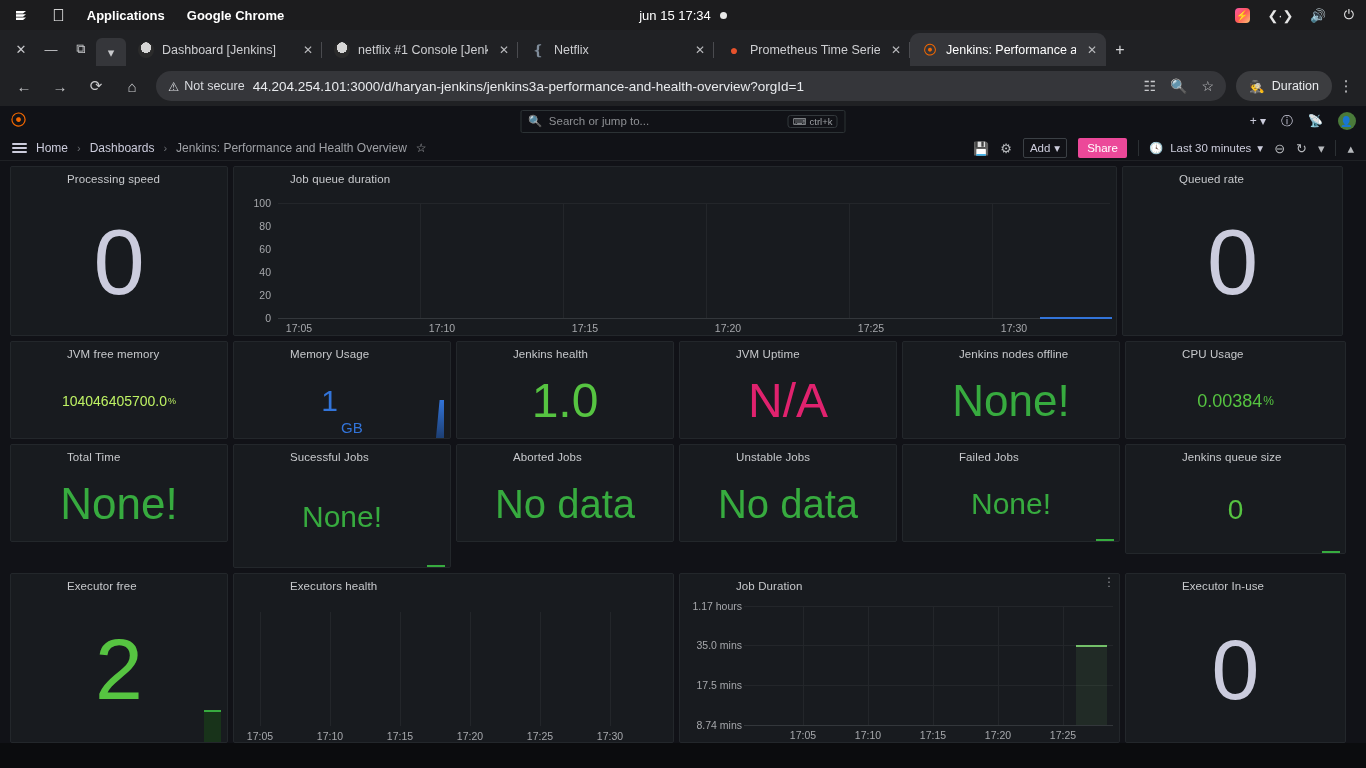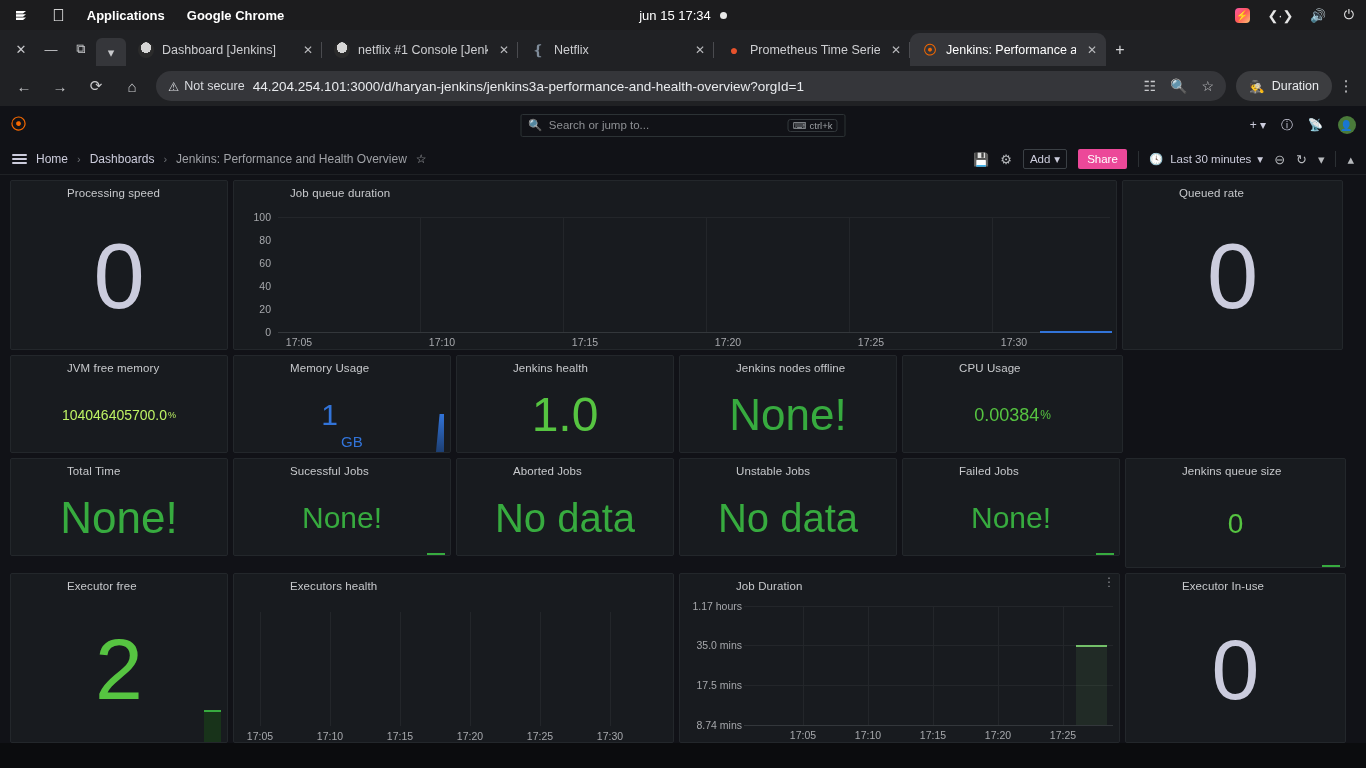--- a/index.html
+++ b/index.html
@@ -372,20 +372,26 @@
         </div>
       </div>
 
       <div class="panel" style="width:218px;height:98px">
         <div class="ptitle">Jenkins health</div>
         <div class="pbody">
           <div class="bigstat" style="font-size:48px;color:#56c441">1.0</div>
         </div>
       </div>
 
+      <div class="panel" style="width:218px;height:98px">
+        <div class="ptitle">JVM Uptime</div>
+        <div class="pbody">
+          <div class="bigstat" style="font-size:48px;color:#e0226e">N/A</div>
+        </div>
+      </div>
 
       <div class="panel" style="width:218px;height:98px">
         <div class="ptitle">Jenkins nodes offline</div>
         <div class="pbody">
           <div class="bigstat" style="font-size:44px;color:#37ab3f">None!</div>
         </div>
       </div>
 
       <div class="panel" style="width:221px;height:98px">
         <div class="ptitle">CPU Usage</div>
@@ -399,21 +405,21 @@
     </div>
 
     <div class="row">
       <div class="panel" style="width:218px;height:98px">
         <div class="ptitle">Total Time</div>
         <div class="pbody">
           <div class="bigstat" style="font-size:44px;color:#37ab3f">None!</div>
         </div>
       </div>
 
-      <div class="panel" style="width:218px;height:98px">
+      <div class="panel" style="width:218px;height:124px">
         <div class="ptitle">Sucessful Jobs</div>
         <div class="pbody">
           <div class="bigstat" style="font-size:30px;color:#37ab3f">None!</div>
           <div class="sparkbar" style="right:5px;bottom:0;width:18px;height:2px;background:#37ab3f"></div>
         </div>
       </div>
 
       <div class="panel" style="width:218px;height:98px">
         <div class="ptitle">Aborted Jobs</div>
         <div class="pbody">

